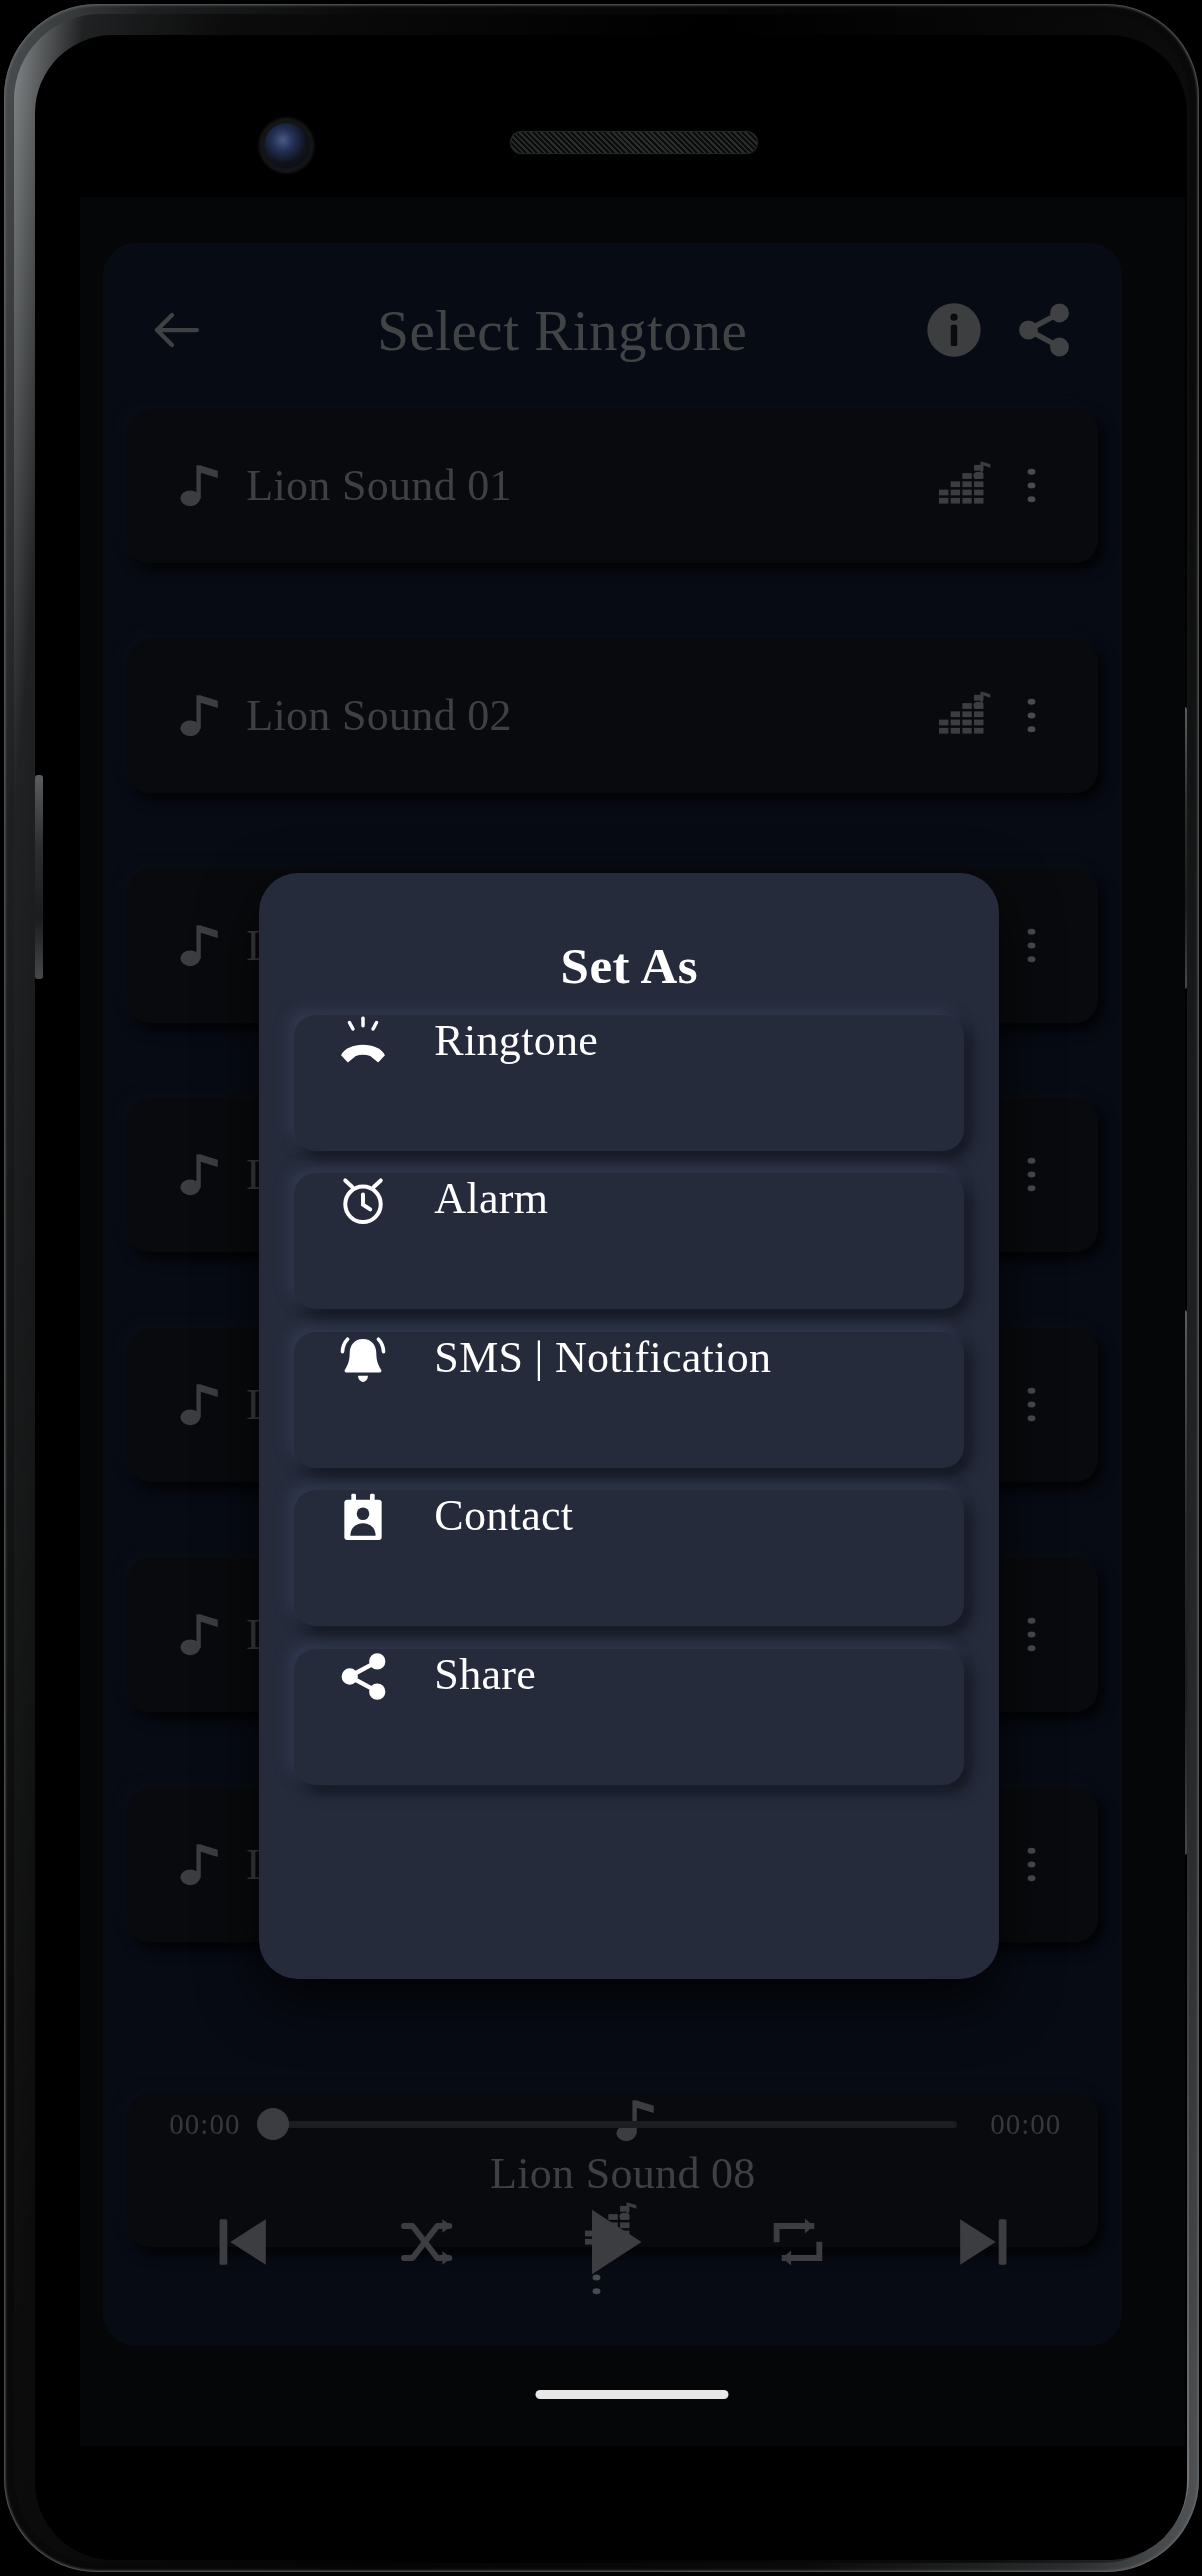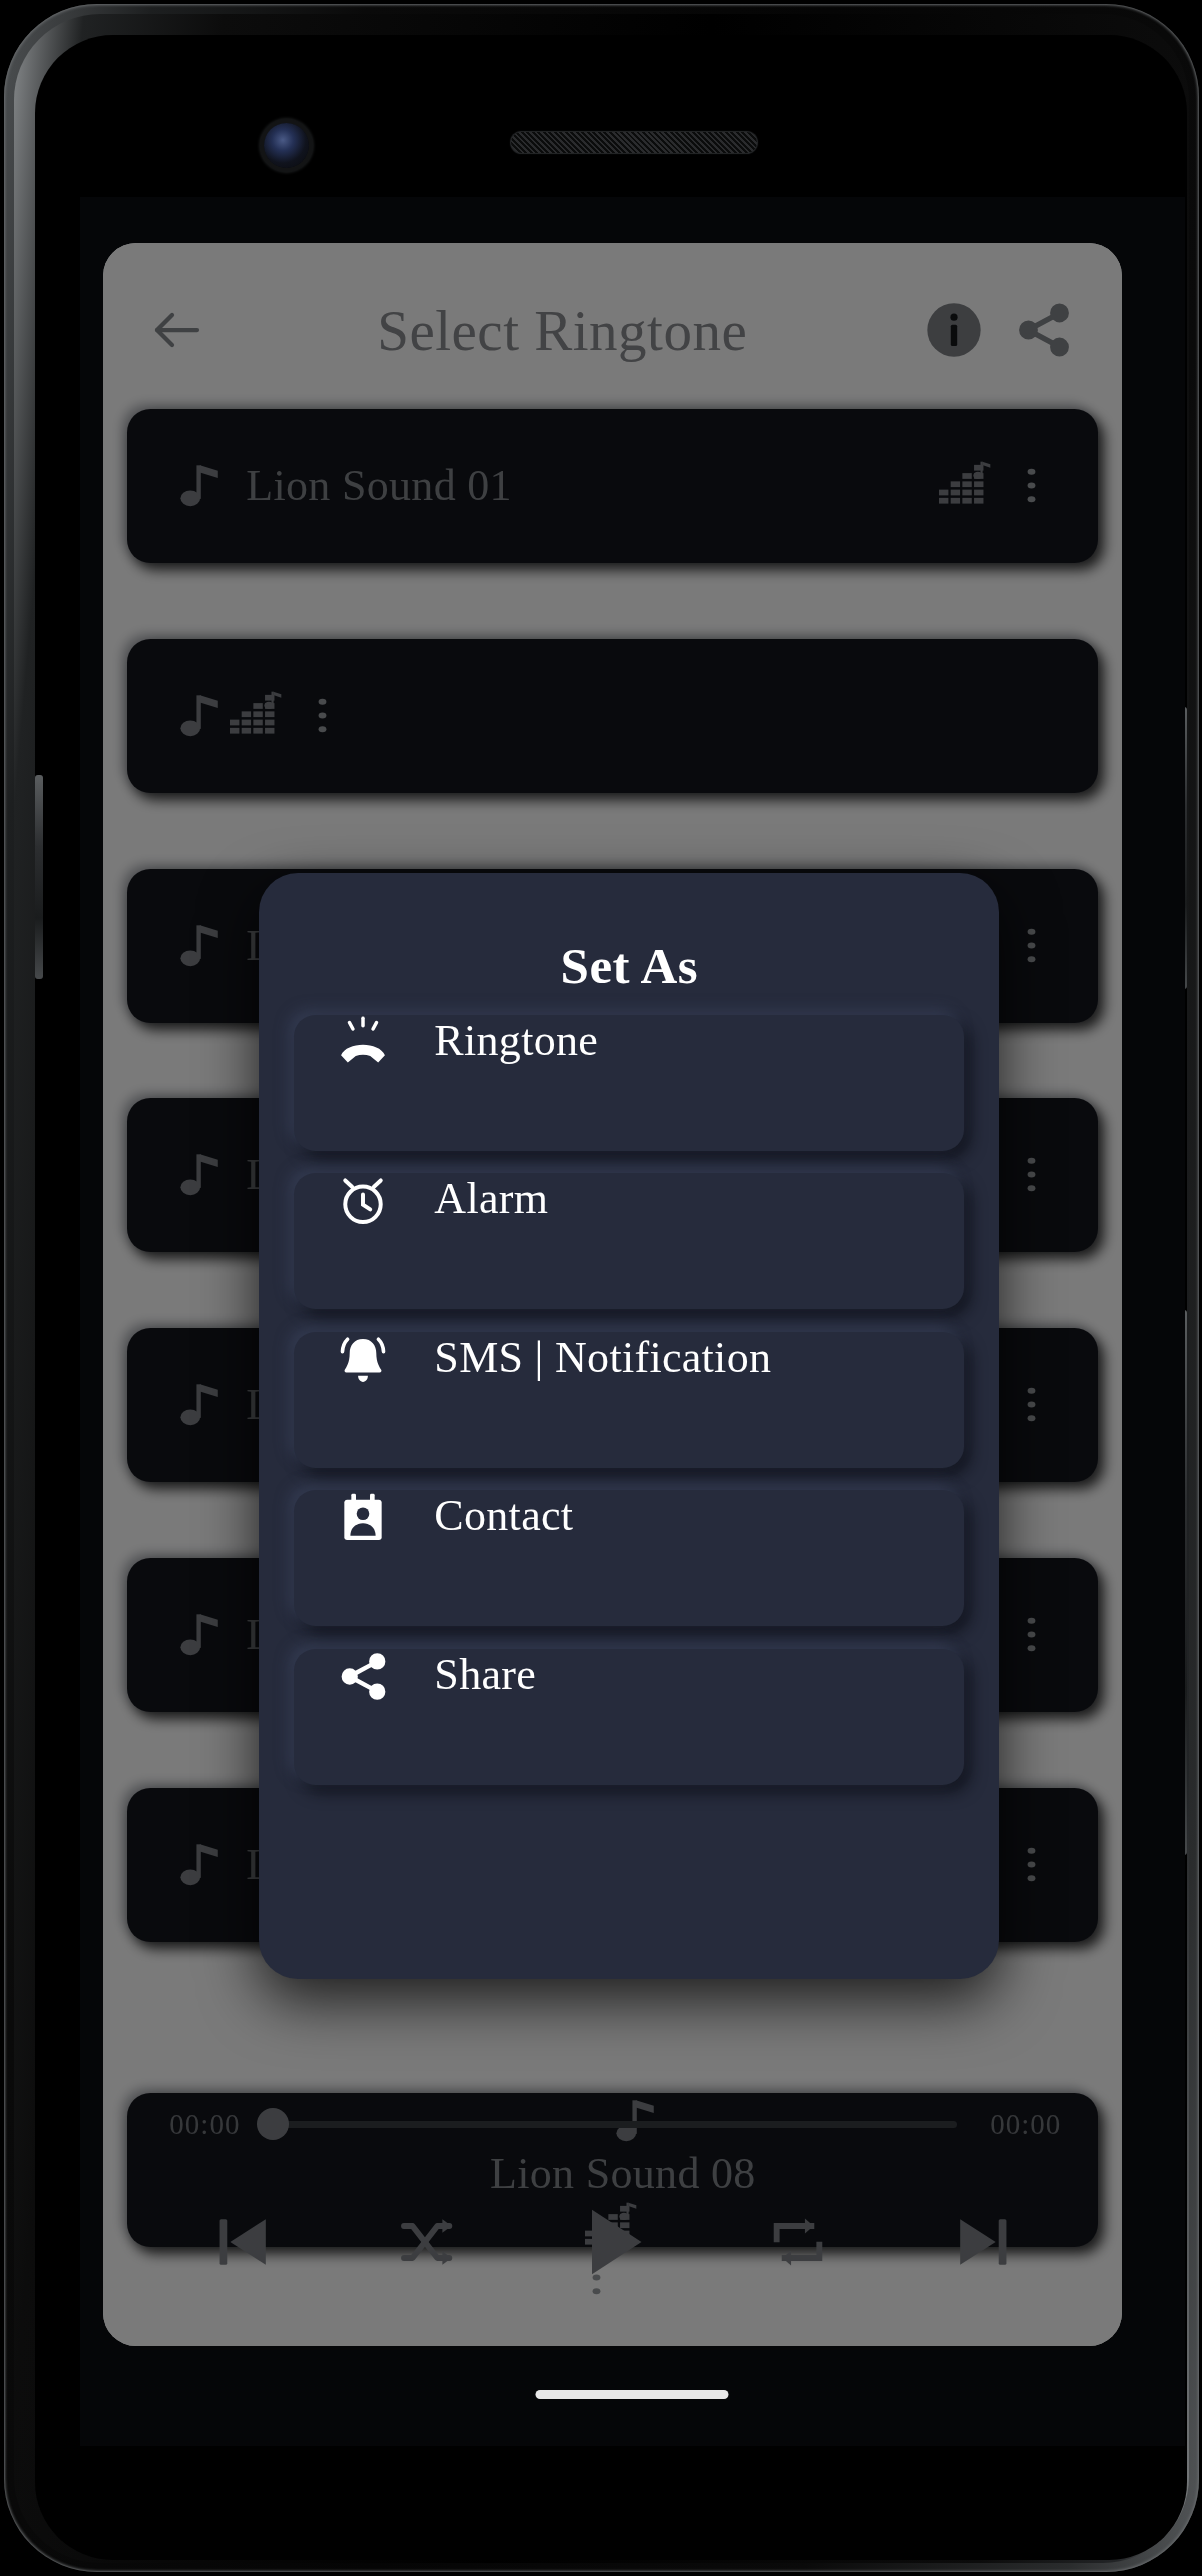--- a/index.html
+++ b/index.html
@@ -77,21 +77,21 @@
     bottom: 47px;
     width: 193px; height: 8.8px; border-radius: 5.8px;
     background: #e8e8e8;
   }
 
   
   #app {
     position: absolute;
     left: 23.4px; top: 46px;
     width: 1019px; height: 2103px;
-    background: #ffffff;
+    background: #0f172a;
     border-radius: 33px;
     overflow: hidden;
   }
 
   
   #app-bar {
     position: absolute; left: 0; top: 0;
     width: 100%; height: 175px;
     display: flex; align-items: center;
   }
@@ -288,20 +288,21 @@
               <div class="ringtone-row" style="top: 230px;">
                 <span class="row-note-icon">
                   <svg width="55" height="55" viewBox="0 0 24 24">
                     <g fill="#7e8186">
                       <ellipse cx="8.4" cy="17.6" rx="4.3" ry="3.4"></ellipse>
                       <rect x="11.1" y="3.2" width="1.9" height="14.6"></rect>
                       <polygon points="12.6,3.2 20.4,5.6 20.4,8.7 12.6,6.3"></polygon>
                     </g>
                   </svg>
                 </span>
+                <span class="row-title">Lion Sound 02</span>
                 <span class="row-eq-icon">
                   <svg width="55" height="55" viewBox="0 0 24 24">
                     <rect x="0.00" y="17.40" width="4.1" height="2.5" fill="#7e8186"></rect>
                     <rect x="0.00" y="13.80" width="4.1" height="2.5" fill="#7e8186"></rect>
                     <rect x="5.10" y="17.40" width="4.1" height="2.5" fill="#7e8186"></rect>
                     <rect x="5.10" y="13.80" width="4.1" height="2.5" fill="#7e8186"></rect>
                     <rect x="5.10" y="10.20" width="4.1" height="2.5" fill="#7e8186"></rect>
                     <rect x="10.20" y="17.40" width="4.1" height="2.5" fill="#7e8186"></rect>
                     <rect x="10.20" y="13.80" width="4.1" height="2.5" fill="#7e8186"></rect>
                     <rect x="10.20" y="10.20" width="4.1" height="2.5" fill="#7e8186"></rect>

